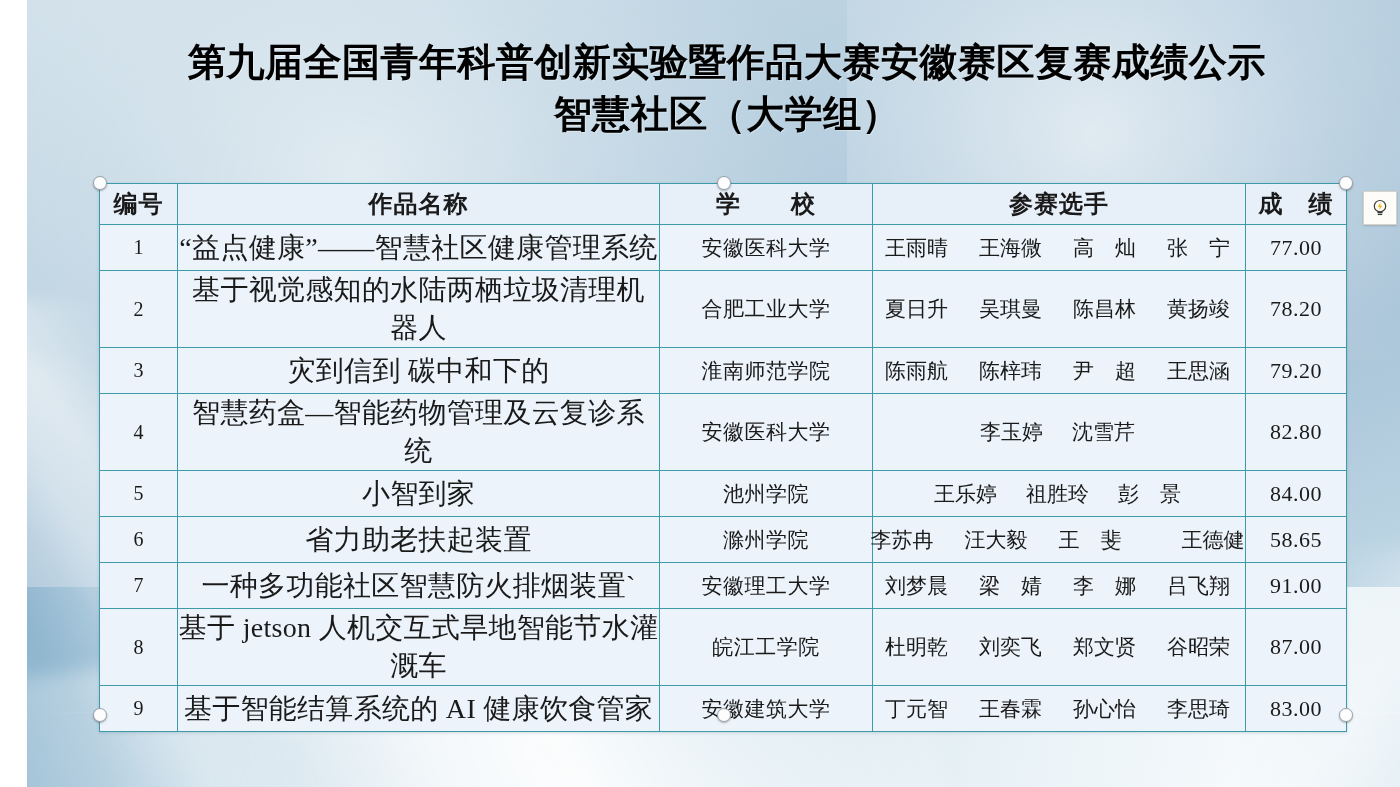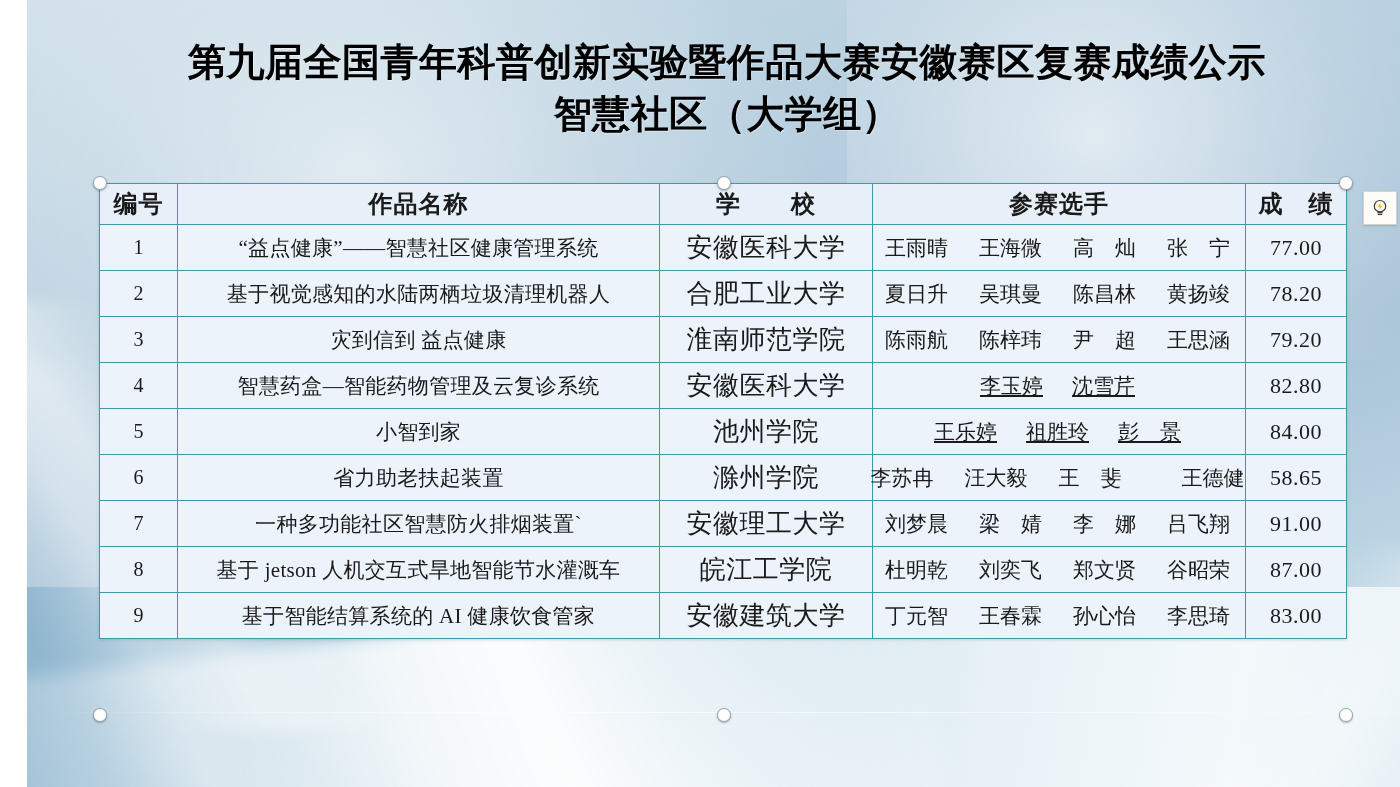--- a/index.html
+++ b/index.html
@@ -177,35 +177,35 @@
     background: #e7eff8;
     letter-spacing: 1px;
   }
   tbody td {
     height: 46px;
     font-size: 21px;
     font-weight: 400;
     background: #ecf3fa;
   }
   td.cell-id    { font-size: 20px; }
-  td.cell-name  { font-size: 21px; letter-spacing: 0.3px; }
-  td.cell-school{ font-size: 26px; letter-spacing: 0.5px; }
+  td.cell-name  { font-size: 28px; letter-spacing: 0.3px; }
+  td.cell-school{ font-size: 21px; letter-spacing: 0.5px; }
   td.cell-score { font-size: 22px; letter-spacing: 0.5px; }
 
   
   td.cell-member { padding: 0 10px; }
   .member-row {
     display: flex;
     justify-content: center;
     align-items: center;
     gap: 28px;
     font-size: 21px;
     position: relative;
   }
-  .member-row.centered { gap: 26px; text-decoration: underline; }
+  .member-row.centered { gap: 26px; }
   .member {
     display: inline-flex;
     justify-content: space-between;
     white-space: nowrap;
     min-width: 66px;
   }
 
   
   .caret {
     display: inline-block;
@@ -304,21 +304,21 @@
                 <span class="member">夏日升</span>
                 <span class="member">吴琪曼</span>
                 <span class="member">陈昌林</span>
                 <span class="member">黄扬竣</span>
               </div>
             </td>
             <td class="cell-score">78.20</td>
           </tr>
           <tr>
             <td class="cell-id">3</td>
-            <td class="cell-name">灾到信到 益点健康</td>
+            <td class="cell-name">灾到信到 碳中和下的</td>
             <td class="cell-school">淮南师范学院</td>
             <td class="cell-member">
               <div class="member-row">
                 <span class="member">陈雨航</span>
                 <span class="member">陈梓玮</span>
                 <span class="member">尹　超</span>
                 <span class="member">王思涵</span>
               </div>
             </td>
             <td class="cell-score">79.20</td>

